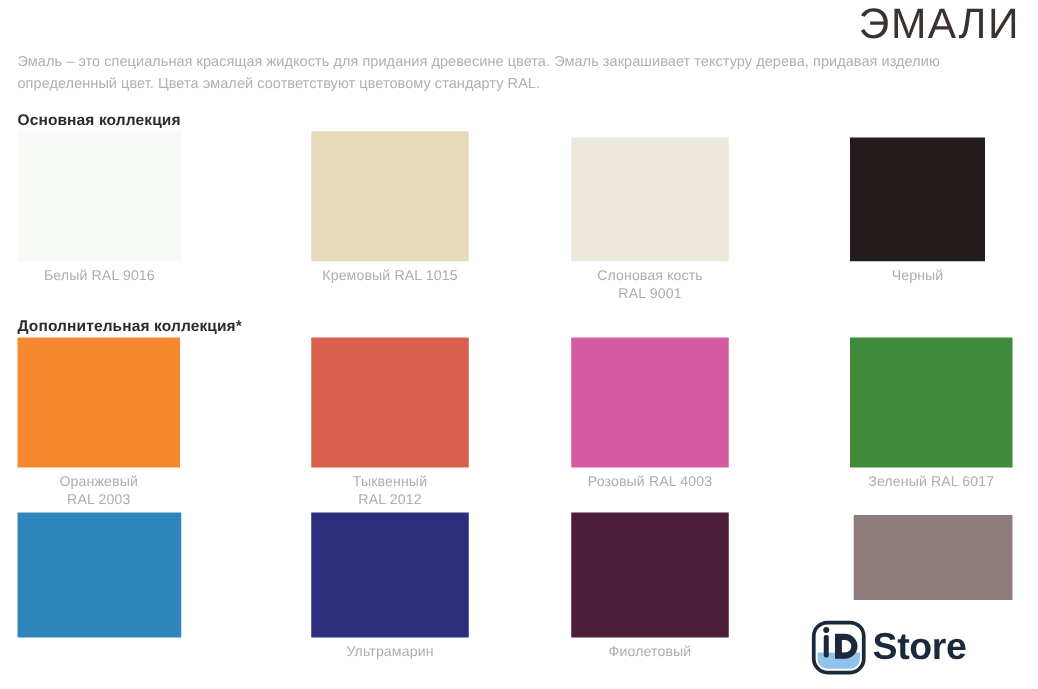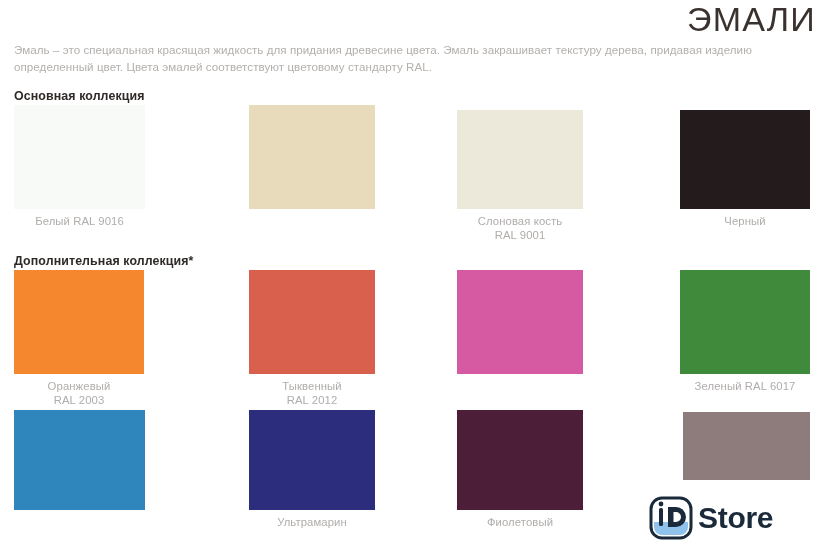--- a/index.html
+++ b/index.html
@@ -99,49 +99,51 @@
 
   <div class="section-head" id="sec1">Основная коллекция</div>
 
   <div class="swatch" style="left:14px;top:105px;width:131px;">
     <span class="chip" style="height:104px;background:#f7faf6;"></span>
     <span class="caption">Белый RAL 9016</span>
   </div>
 
   <div class="swatch" style="left:249px;top:105px;width:126px;">
     <span class="chip" style="height:104px;background:#e8dbbc;"></span>
+    <span class="caption">Кремовый RAL 1015</span>
   </div>
 
   <div class="swatch" style="left:457px;top:110px;width:126px;">
     <span class="chip" style="height:99px;background:#ece8da;"></span>
     <span class="caption">Слоновая кость
 RAL 9001</span>
   </div>
 
-  <div class="swatch" style="left:680px;top:110px;width:130px;">
+  <div class="swatch" style="left:680px;top:110px;width:108px;">
     <span class="chip" style="height:99px;background:#231b1c;"></span>
     <span class="caption">Черный</span>
   </div>
 
   <div class="section-head" id="sec2">Дополнительная коллекция*</div>
 
   <div class="swatch" style="left:14px;top:270px;width:130px;">
     <span class="chip" style="height:104px;background:#f5872e;"></span>
     <span class="caption">Оранжевый
 RAL 2003</span>
   </div>
 
   <div class="swatch" style="left:249px;top:270px;width:126px;">
     <span class="chip" style="height:104px;background:#d9604c;"></span>
     <span class="caption">Тыквенный
 RAL 2012</span>
   </div>
 
   <div class="swatch" style="left:457px;top:270px;width:126px;">
     <span class="chip" style="height:104px;background:#d65aa2;"></span>
+    <span class="caption">Розовый RAL 4003</span>
   </div>
 
   <div class="swatch" style="left:680px;top:270px;width:130px;">
     <span class="chip" style="height:104px;background:#3f8a3b;"></span>
     <span class="caption">Зеленый RAL 6017</span>
   </div>
 
   <div class="swatch" style="left:14px;top:410px;width:131px;">
     <span class="chip" style="height:100px;background:#2e86bd;"></span>
   </div>

